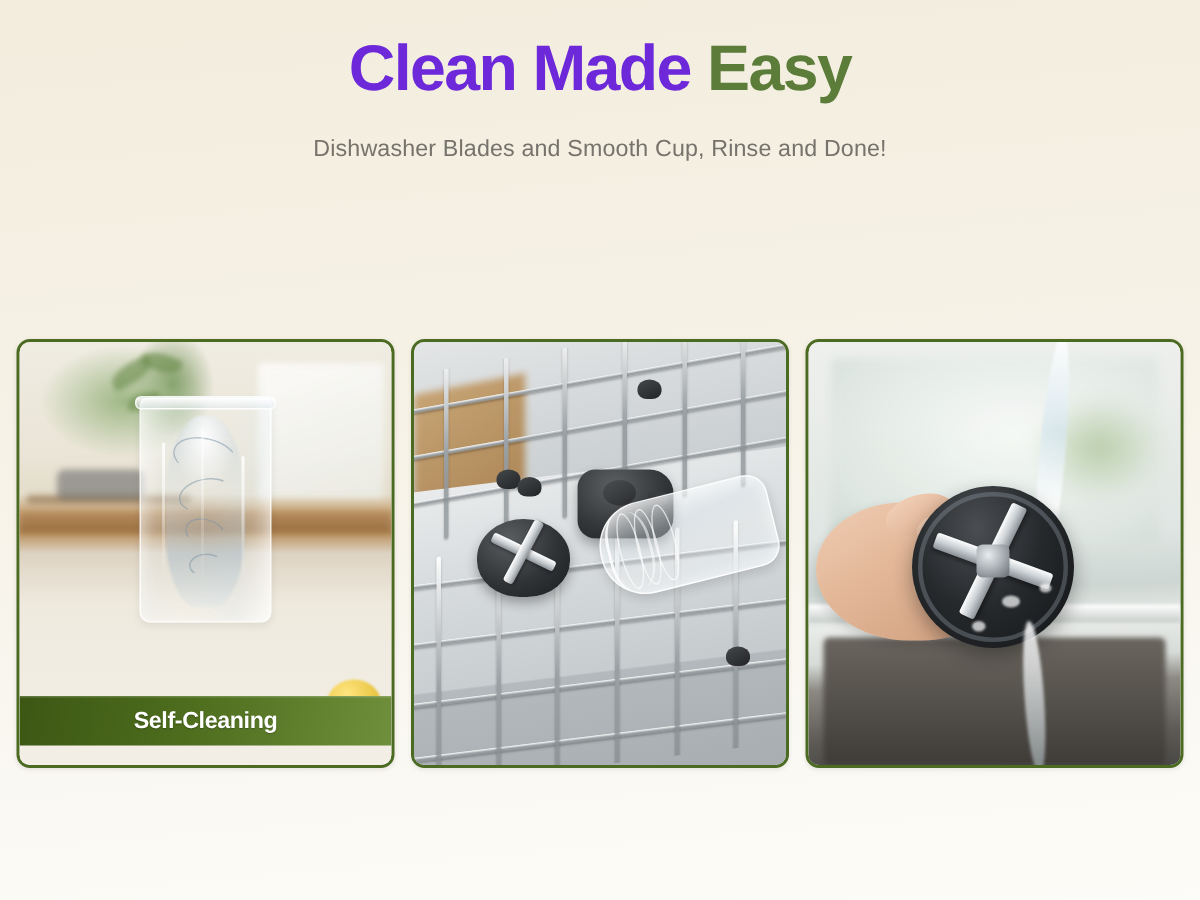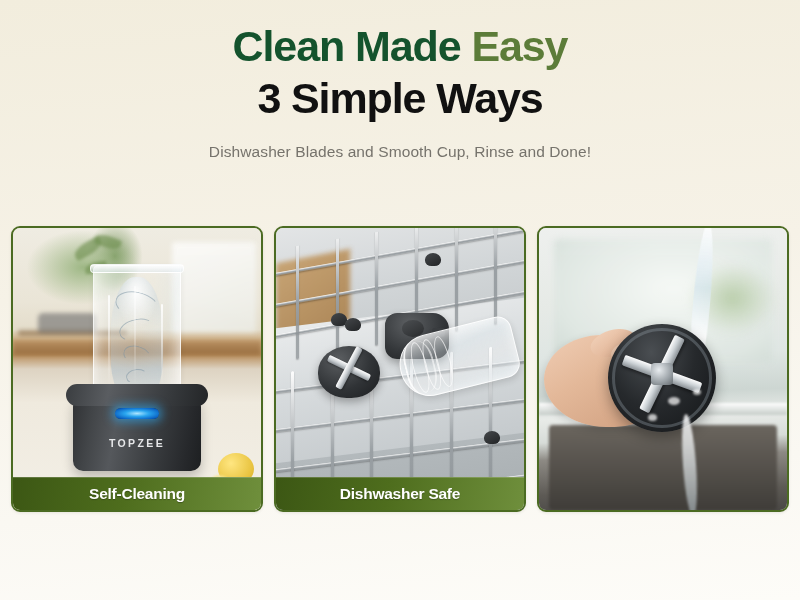--- a/index.html
+++ b/index.html
@@ -19,21 +19,21 @@
   
   .header { padding-top:22px; text-align:center; }
 
   .headline {
     font-size:43px;
     font-weight:700;
     letter-spacing:-1.1px;
     line-height:1.12;
     white-space:nowrap;
   }
-  .headline .h-dark  { color:#14532d; }
+  .headline .h-dark  { color:#6d28d9; }
   .headline .h-light { color:#5c7c39; }
 
   .headline-2 {
     font-size:43px;
     font-weight:700;
     letter-spacing:-1.1px;
     line-height:1.12;
     color:#111111;
     margin-top:4px;
     white-space:nowrap;
@@ -65,21 +65,21 @@
     border-radius:9px;
     overflow:hidden;
     background:#e9e6dd;
     box-shadow:0 1px 3px rgba(60,60,40,0.10);
   }
 
   .card-photo { position:absolute; inset:0; overflow:hidden; }
 
   .caption {
     position:absolute;
-    left:0; right:0; bottom:0;
+    left:0; right:0; bottom:13px;
     height:33px;
     display:flex;
     align-items:center;
     justify-content:center;
     background:linear-gradient(100deg,#3c5714 0%,#4e6d1d 45%,#6f8f3c 100%);
     color:#ffffff;
     font-size:15.5px;
     font-weight:700;
     letter-spacing:-0.25px;
     text-shadow:0 1px 1px rgba(0,0,0,0.28);
@@ -411,21 +411,20 @@
 </style>
 </head>
 <body>
 
 <div class="header">
   <div class="headline">
     <span class="h-dark">Clean Made</span>
     <span> </span>
     <span class="h-light">Easy</span>
   </div>
-  <div class="headline-2">3 Simple Ways</div>
   <div class="subtitle">Dishwasher Blades and Smooth Cup, Rinse and Done!</div>
 </div>
 
 <div class="cards">
 
   <div class="card">
     <div class="card-photo">
       <div class="kitchen-bg"></div>
       <div class="kb-window"></div>
       <div class="kb-shelf"></div>
@@ -442,25 +441,20 @@
         <div class="vortex"></div>
         <div class="swirl" style="top:18%;width:44px;height:26px;transform:translateX(-50%) rotate(14deg);"></div>
         <div class="swirl" style="top:36%;width:36px;height:22px;transform:translateX(-50%) rotate(-12deg);"></div>
         <div class="swirl" style="top:54%;width:28px;height:19px;transform:translateX(-50%) rotate(18deg);"></div>
         <div class="swirl" style="top:70%;width:22px;height:15px;transform:translateX(-50%) rotate(-6deg);"></div>
         <div class="streak" style="left:16%;top:20%;height:62%;"></div>
         <div class="streak" style="left:78%;top:26%;height:56%;"></div>
         <div class="streak" style="left:46%;top:14%;height:70%;opacity:.6;"></div>
       </div>
 
-      <div class="base">
-        <div class="base-top"></div>
-        <div class="led"></div>
-        <div class="brand">TOPZEE</div>
-      </div>
     </div>
     <div class="caption">Self-Cleaning</div>
   </div>
 
   <div class="card">
     <div class="card-photo">
       <div class="dw-bg"></div>
       <div class="dw-wood"></div>
       <div class="dw-panel"></div>
 
@@ -504,21 +498,20 @@
         <div class="lid-tab"></div>
       </div>
 
       <div class="clear-cup">
         <div class="cc-thread"></div>
         <div class="cc-ring" style="left:12px;"></div>
         <div class="cc-ring" style="left:24px;"></div>
         <div class="cc-ring" style="left:36px;"></div>
       </div>
     </div>
-    <div class="caption">Dishwasher Safe</div>
   </div>
 
   <div class="card">
     <div class="card-photo">
       <div class="sink-bg"></div>
       <div class="sink-window"></div>
       <div class="sink-green"></div>
       <div class="sink-edge"></div>
       <div class="sink-basin"></div>
 

